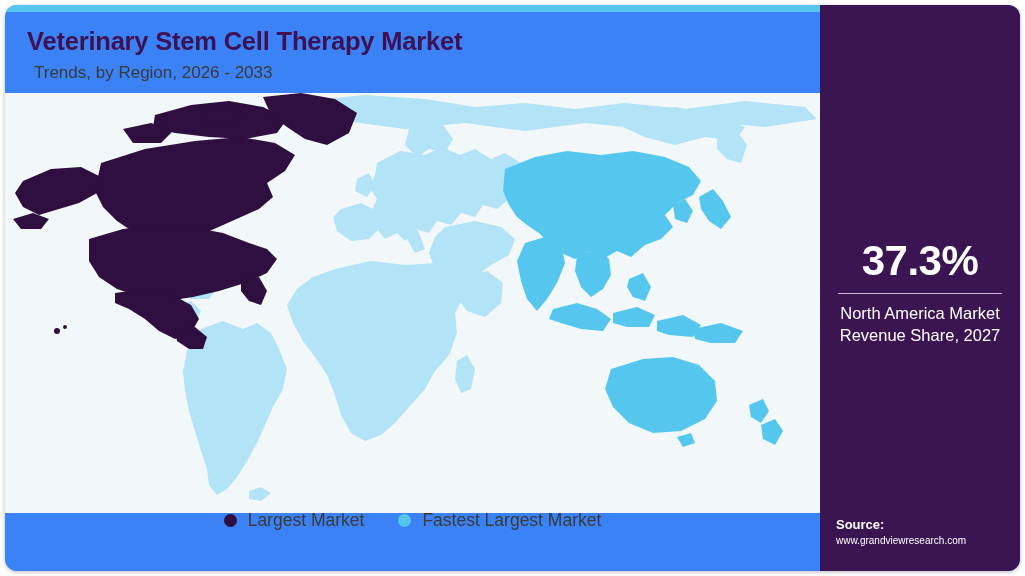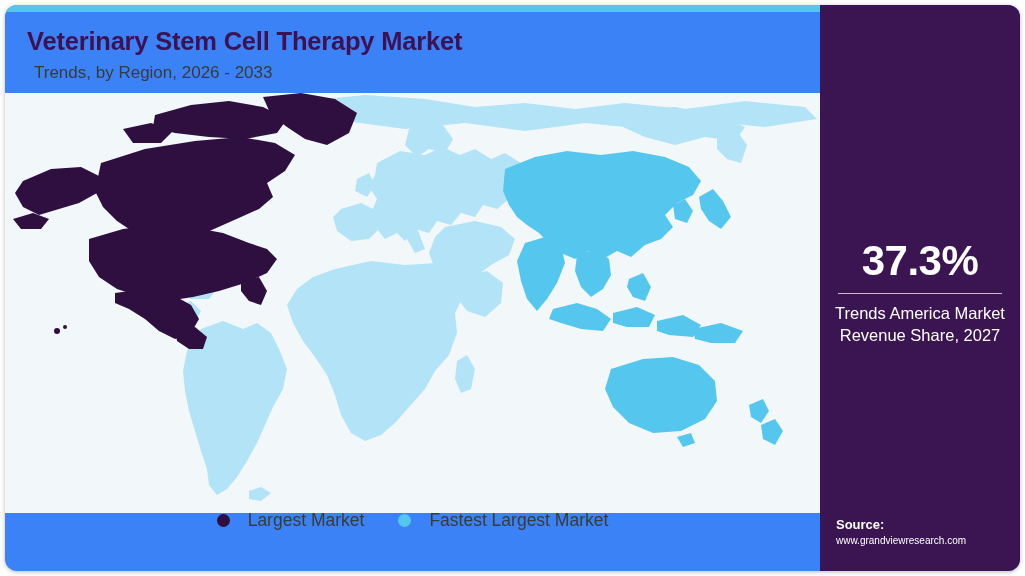--- a/index.html
+++ b/index.html
@@ -80,21 +80,21 @@
     top: 505px;
     width: 815px;
     display: flex;
     justify-content: center;
     align-items: center;
     gap: 34px;
   }
   .legend-item {
     display: flex;
     align-items: center;
-    gap: 18px;
+    gap: 11px;
     justify-content: center;
   }
   .legend-dot {
     width: 13px;
     height: 13px;
     border-radius: 50%;
     display: inline-block;
     flex: none;
   }
   .legend-label {
@@ -287,21 +287,21 @@
         <span class="legend-label">Fastest Largest Market</span>
       </div>
     </div>
 
     <div class="panel">
 
 
       <div class="stat">
         <div class="stat-value">37.3%</div>
         <div class="stat-divider"></div>
-        <div class="stat-caption-line">Trends America Market</div>
+        <div class="stat-caption-line">North America Market</div>
         <div class="stat-caption-line">Revenue Share, 2027</div>
       </div>
 
       <div class="source">
         <div class="source-label">Source:</div>
         <div class="source-url">www.grandviewresearch.com</div>
       </div>
 
     </div>
 

